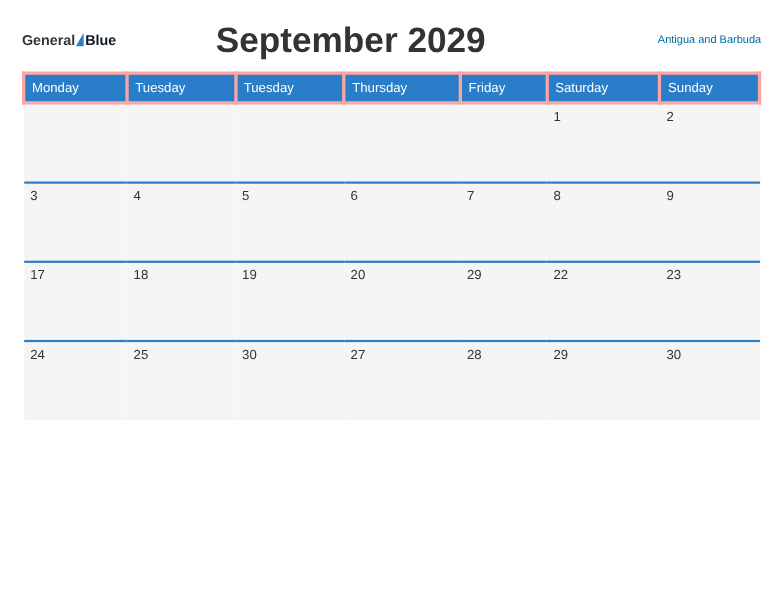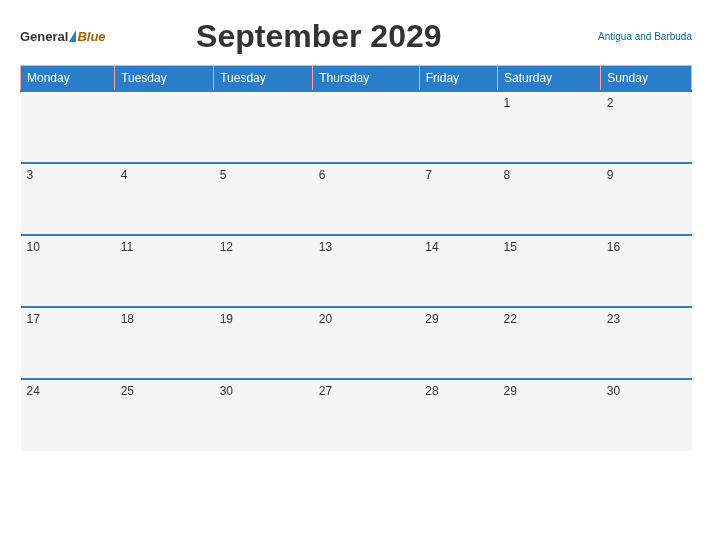--- a/index.html
+++ b/index.html
@@ -30,24 +30,23 @@
       font-weight: bold;
       color: #333;
       line-height: 1;
     }
     .logo-general {
       color: #333;
       font-weight: bold;
       font-size: 13px;
     }
     .logo-blue {
-      color: #a16207;
+      color: #0f172a;
       font-weight: bold;
       font-size: 13px;
-      font-style: italic;
     }
     .logo-triangle {
       width: 0;
       height: 0;
       border-left: 7px solid transparent;
       border-right: 0px solid transparent;
       border-bottom: 12px solid #2a7dc9;
       margin: 0 1px 1px 1px;
       display: inline-block;
       vertical-align: bottom;
@@ -70,21 +69,21 @@
       width: 100%;
       border-collapse: collapse;
     }
     .calendar th {
       background: #2a7dc9;
       color: #fff;
       font-size: 12px;
       font-weight: normal;
       padding: 5px 6px;
       text-align: left;
-      border: 1px solid #fca5a5;
+      border: 3px solid #fca5a5;
     }
     .calendar td {
       border: none;
       padding: 4px 6px 0 6px;
       vertical-align: top;
       font-size: 12px;
       color: #333;
       height: 72px;
       background: #f5f5f5;
       border-top: 2px solid #2a7dc9;
@@ -137,29 +136,20 @@
         <tr>
           <td><span class="day-num">3</span></td>
           <td><span class="day-num">4</span></td>
           <td><span class="day-num">5</span></td>
           <td><span class="day-num">6</span></td>
           <td><span class="day-num">7</span></td>
           <td><span class="day-num">8</span></td>
           <td><span class="day-num">9</span></td>
         </tr>
         <tr>
-          <td><span class="day-num">10</span></td>
-          <td><span class="day-num">11</span></td>
-          <td><span class="day-num">12</span></td>
-          <td><span class="day-num">13</span></td>
-          <td><span class="day-num">14</span></td>
-          <td><span class="day-num">15</span></td>
-          <td><span class="day-num">16</span></td>
-        </tr>
-        <tr>
           <td><span class="day-num">17</span></td>
           <td><span class="day-num">18</span></td>
           <td><span class="day-num">19</span></td>
           <td><span class="day-num">20</span></td>
           <td><span class="day-num">29</span></td>
           <td><span class="day-num">22</span></td>
           <td><span class="day-num">23</span></td>
         </tr>
         <tr>
           <td><span class="day-num">24</span></td>

